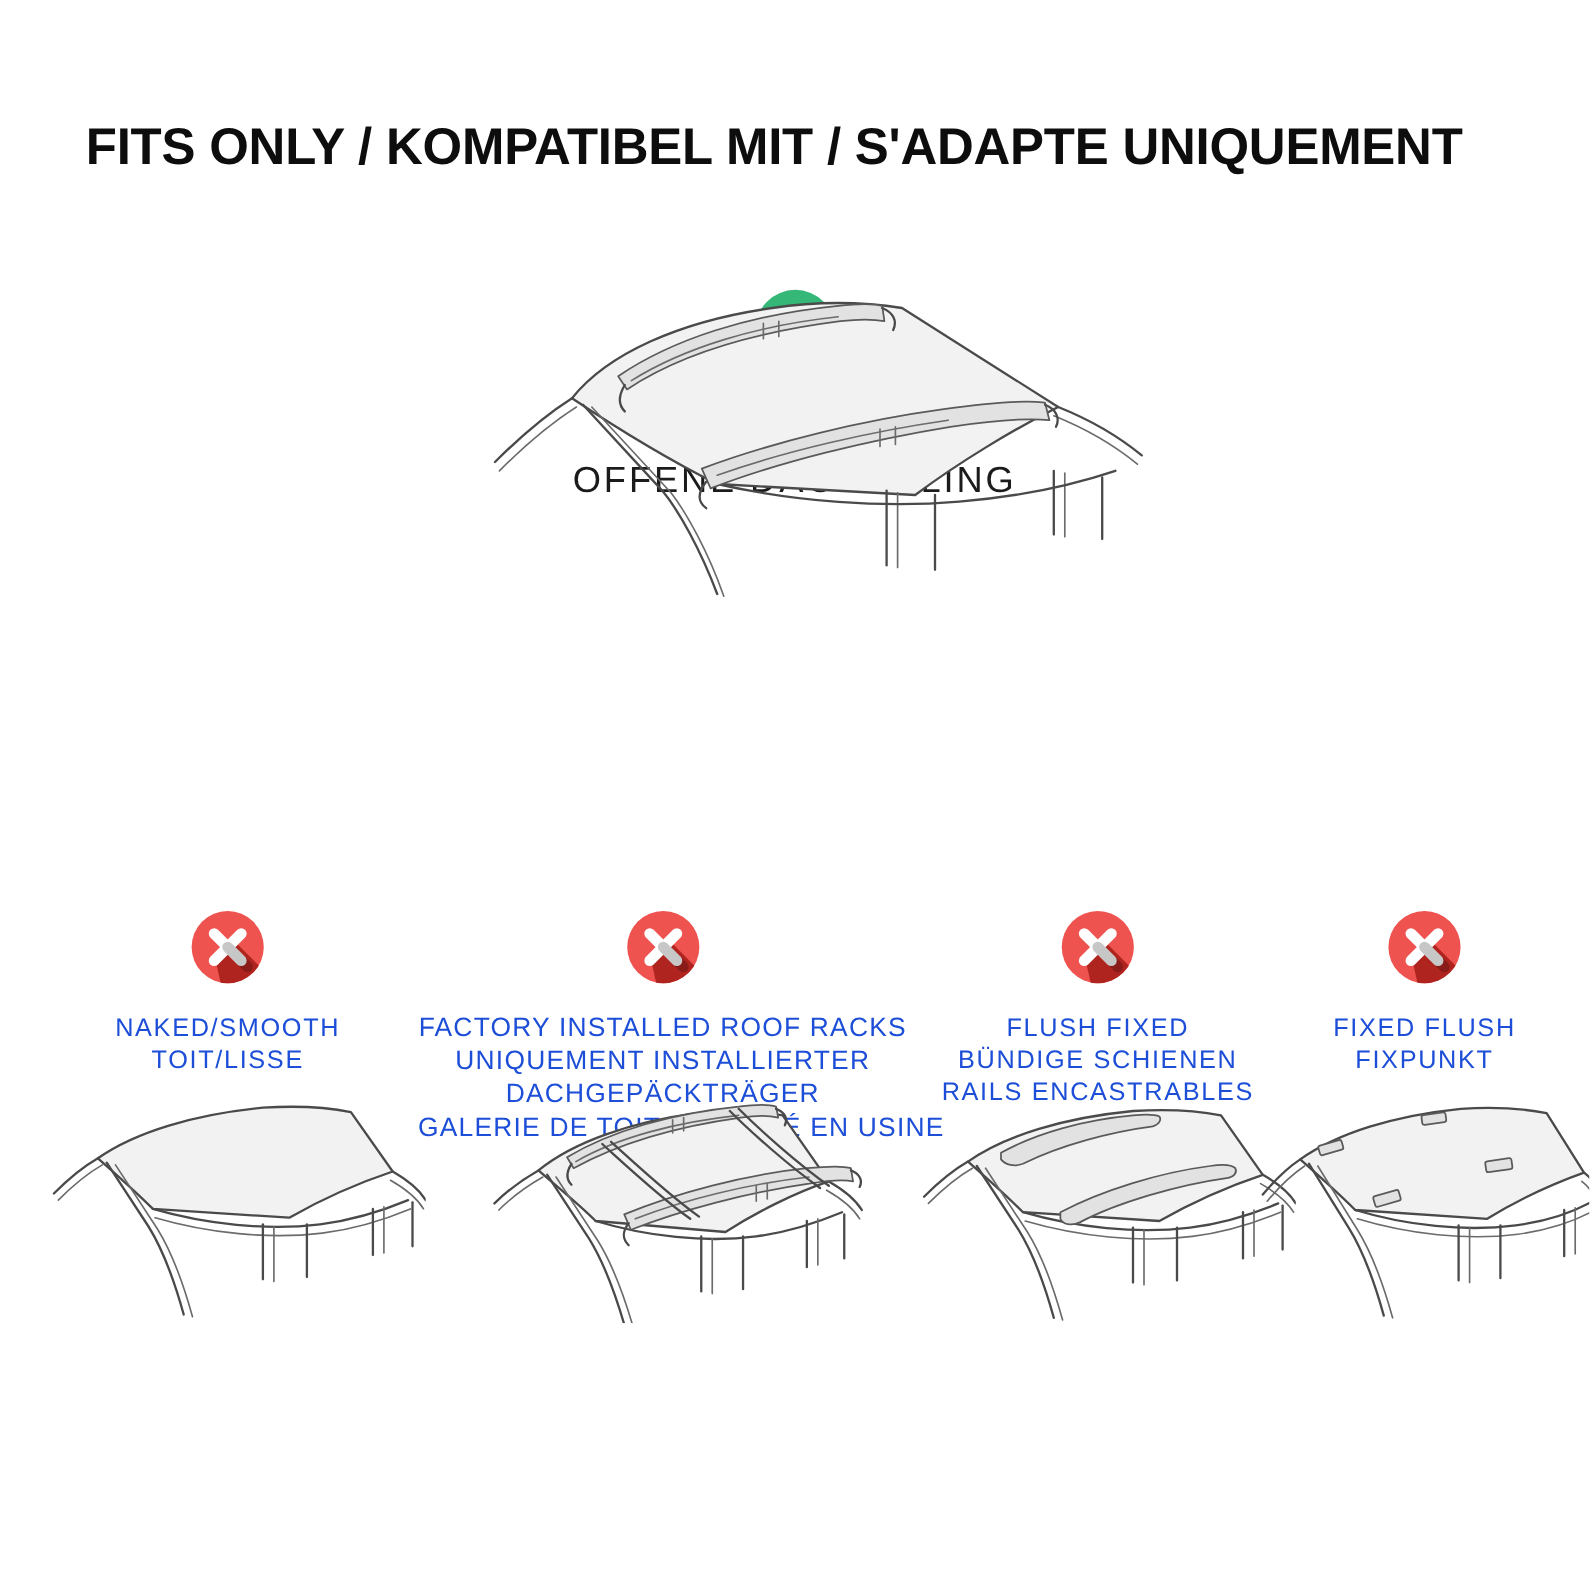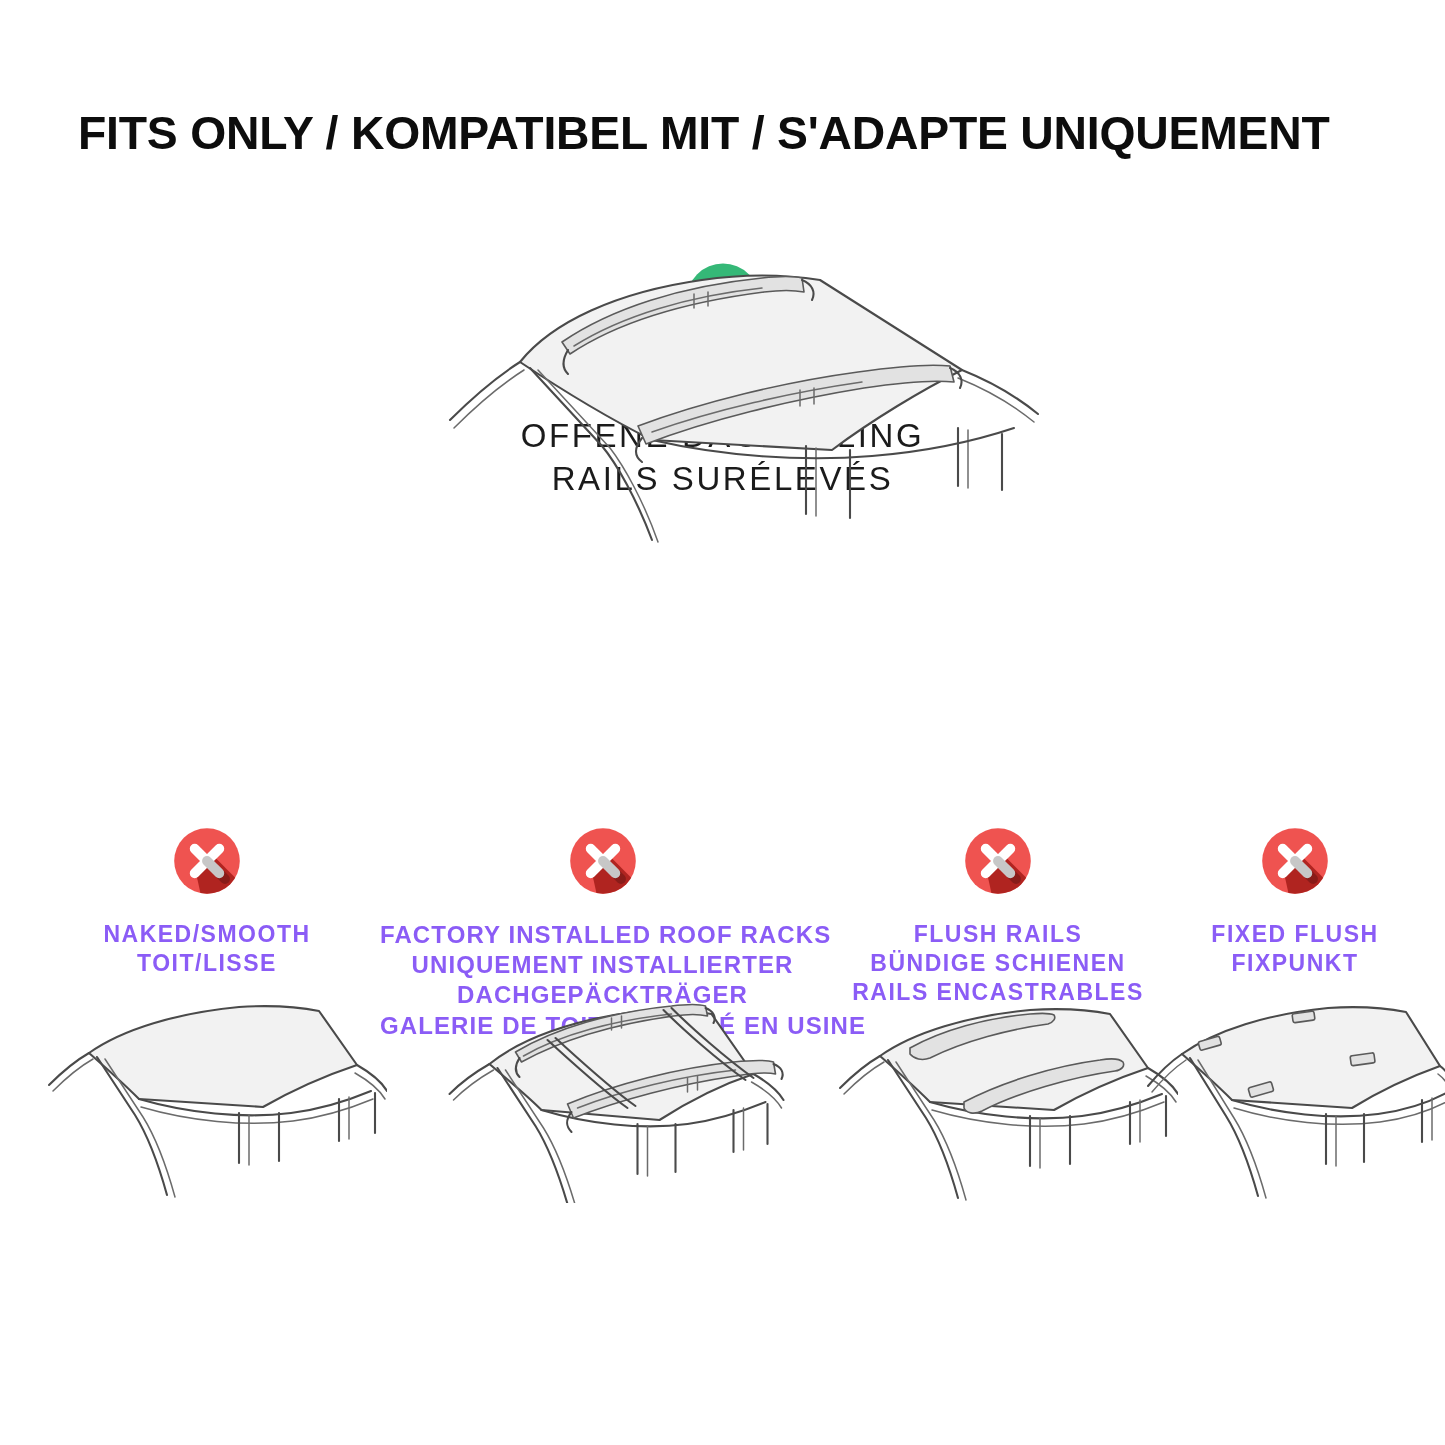--- a/index.html
+++ b/index.html
@@ -81,23 +81,23 @@
     text-align: center;
   }
   .cell .x-badge {
     display: block;
     margin: 0 auto;
     width: 82px;
     height: 82px;
   }
   .cell .labels {
     margin-top: 18px;
-    color: #8b5cf6;
+    color: #1d4ed8;
     line-height: 1.26;
-    font-weight: 700;
+    font-weight: 400;
   }
   .cell .labels div { white-space: nowrap; }
 
   .lbl-lg { font-size: 23px; letter-spacing: 1.5px; }
   .lbl-sm { font-size: 24px; letter-spacing: 1.1px; }
 
   .cell .art {
     position: absolute;
     left: 50%;
     transform: translateX(-50%);
@@ -147,21 +147,20 @@
       <circle cx="50" cy="50" r="38" fill="#35b877"></circle>
       <g clip-path="url(#clipCheck)">
         <polygon points="62,26 94,58 94,96 40,96 26,56" fill="#2a9460" opacity="0.92"></polygon>
       </g>
       <path d="M32,51 L44,63 L68,35" fill="none" stroke="#ffffff" stroke-width="11" stroke-linecap="round" stroke-linejoin="round"></path>
     </svg>
 
     <div class="hero-labels">
       <div>RAISED RAILS</div>
       <div>OFFENE DACHRELING</div>
-      <div>RAILS SURÉLEVÉS</div>
     </div>
   </div>
 
   <svg class="hero-art" viewBox="0 0 660 300">
 
     <path class="sk-fill" fill="#fbfbfb" d="M118,112 C150,72 215,42 300,30 C340,24 380,24 418,30 L560,120 C520,140 470,170 430,200 L250,190 C210,170 160,140 118,112 Z"></path>
 
     <path class="sk" d="M118,112 C96,126 70,148 48,170"></path>
     <path class="sk-thin" d="M122,120 C100,134 74,156 52,178"></path>
     <path class="sk" d="M128,118 L200,196 C215,214 235,250 250,290"></path>
@@ -319,21 +318,21 @@
         <g stroke="#ffffff" stroke-width="12" stroke-linecap="round">
           <line x1="35" y1="35" x2="65" y2="65"></line>
           <line x1="65" y1="35" x2="35" y2="65"></line>
         </g>
         <g clip-path="url(#clipX2)" opacity="0.22">
           <line x1="50" y1="50" x2="72" y2="72" stroke="#000000" stroke-width="12" stroke-linecap="round"></line>
         </g>
       </svg>
 
       <div class="labels lbl-lg">
-        <div>FLUSH RAILS</div>
+        <div>FLUSH FIXED</div>
         <div>BÜNDIGE SCHIENEN</div>
         <div>RAILS ENCASTRABLES</div>
       </div>
 
       <svg class="art" viewBox="0 0 360 235">
         <path class="sk-fill" fill="#fcfcfc" d="M62,58 C96,34 150,18 212,12 C244,10 272,12 292,16 L330,70 C300,80 264,96 236,112 L112,104 C96,88 78,72 62,58 Z"></path>
         <path class="sk" d="M62,58 C48,66 34,78 22,90"></path>
         <path class="sk-thin" d="M66,64 C52,72 38,84 26,96"></path>
         <path class="sk" d="M70,62 L108,120 C118,136 130,164 140,200"></path>
         <path class="sk-thin" d="M78,64 L116,122 C126,138 138,166 148,202"></path>

